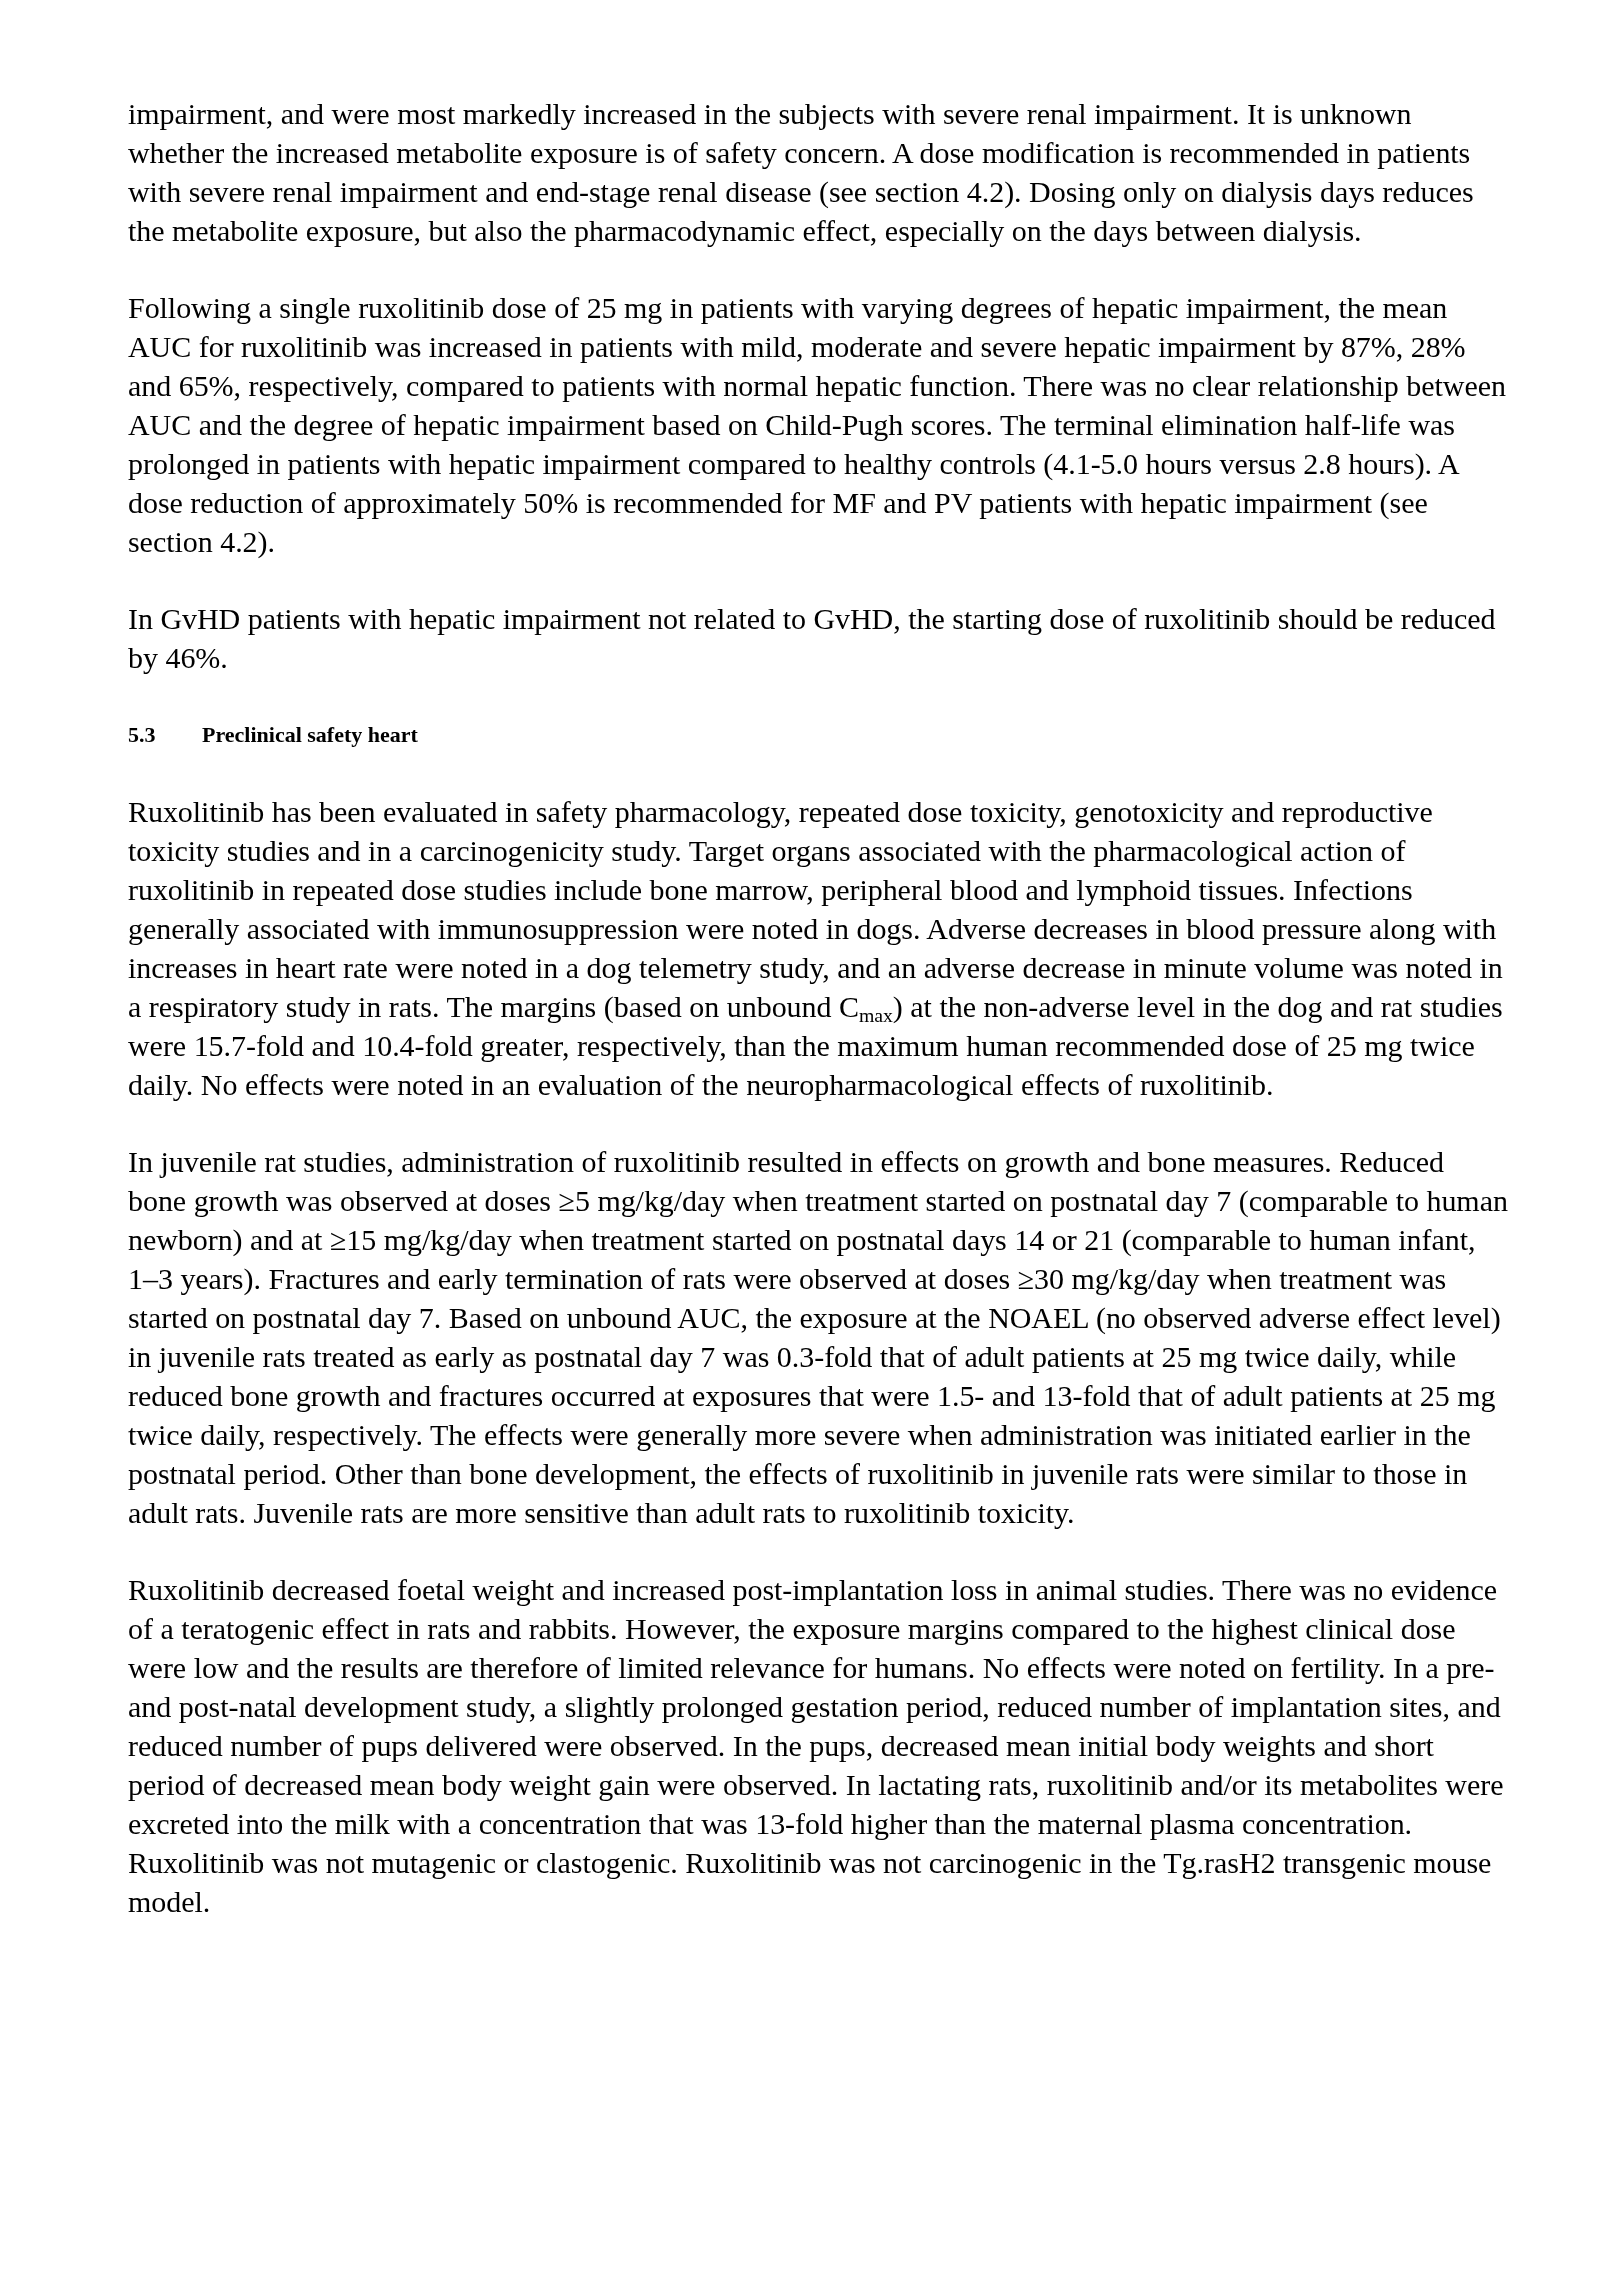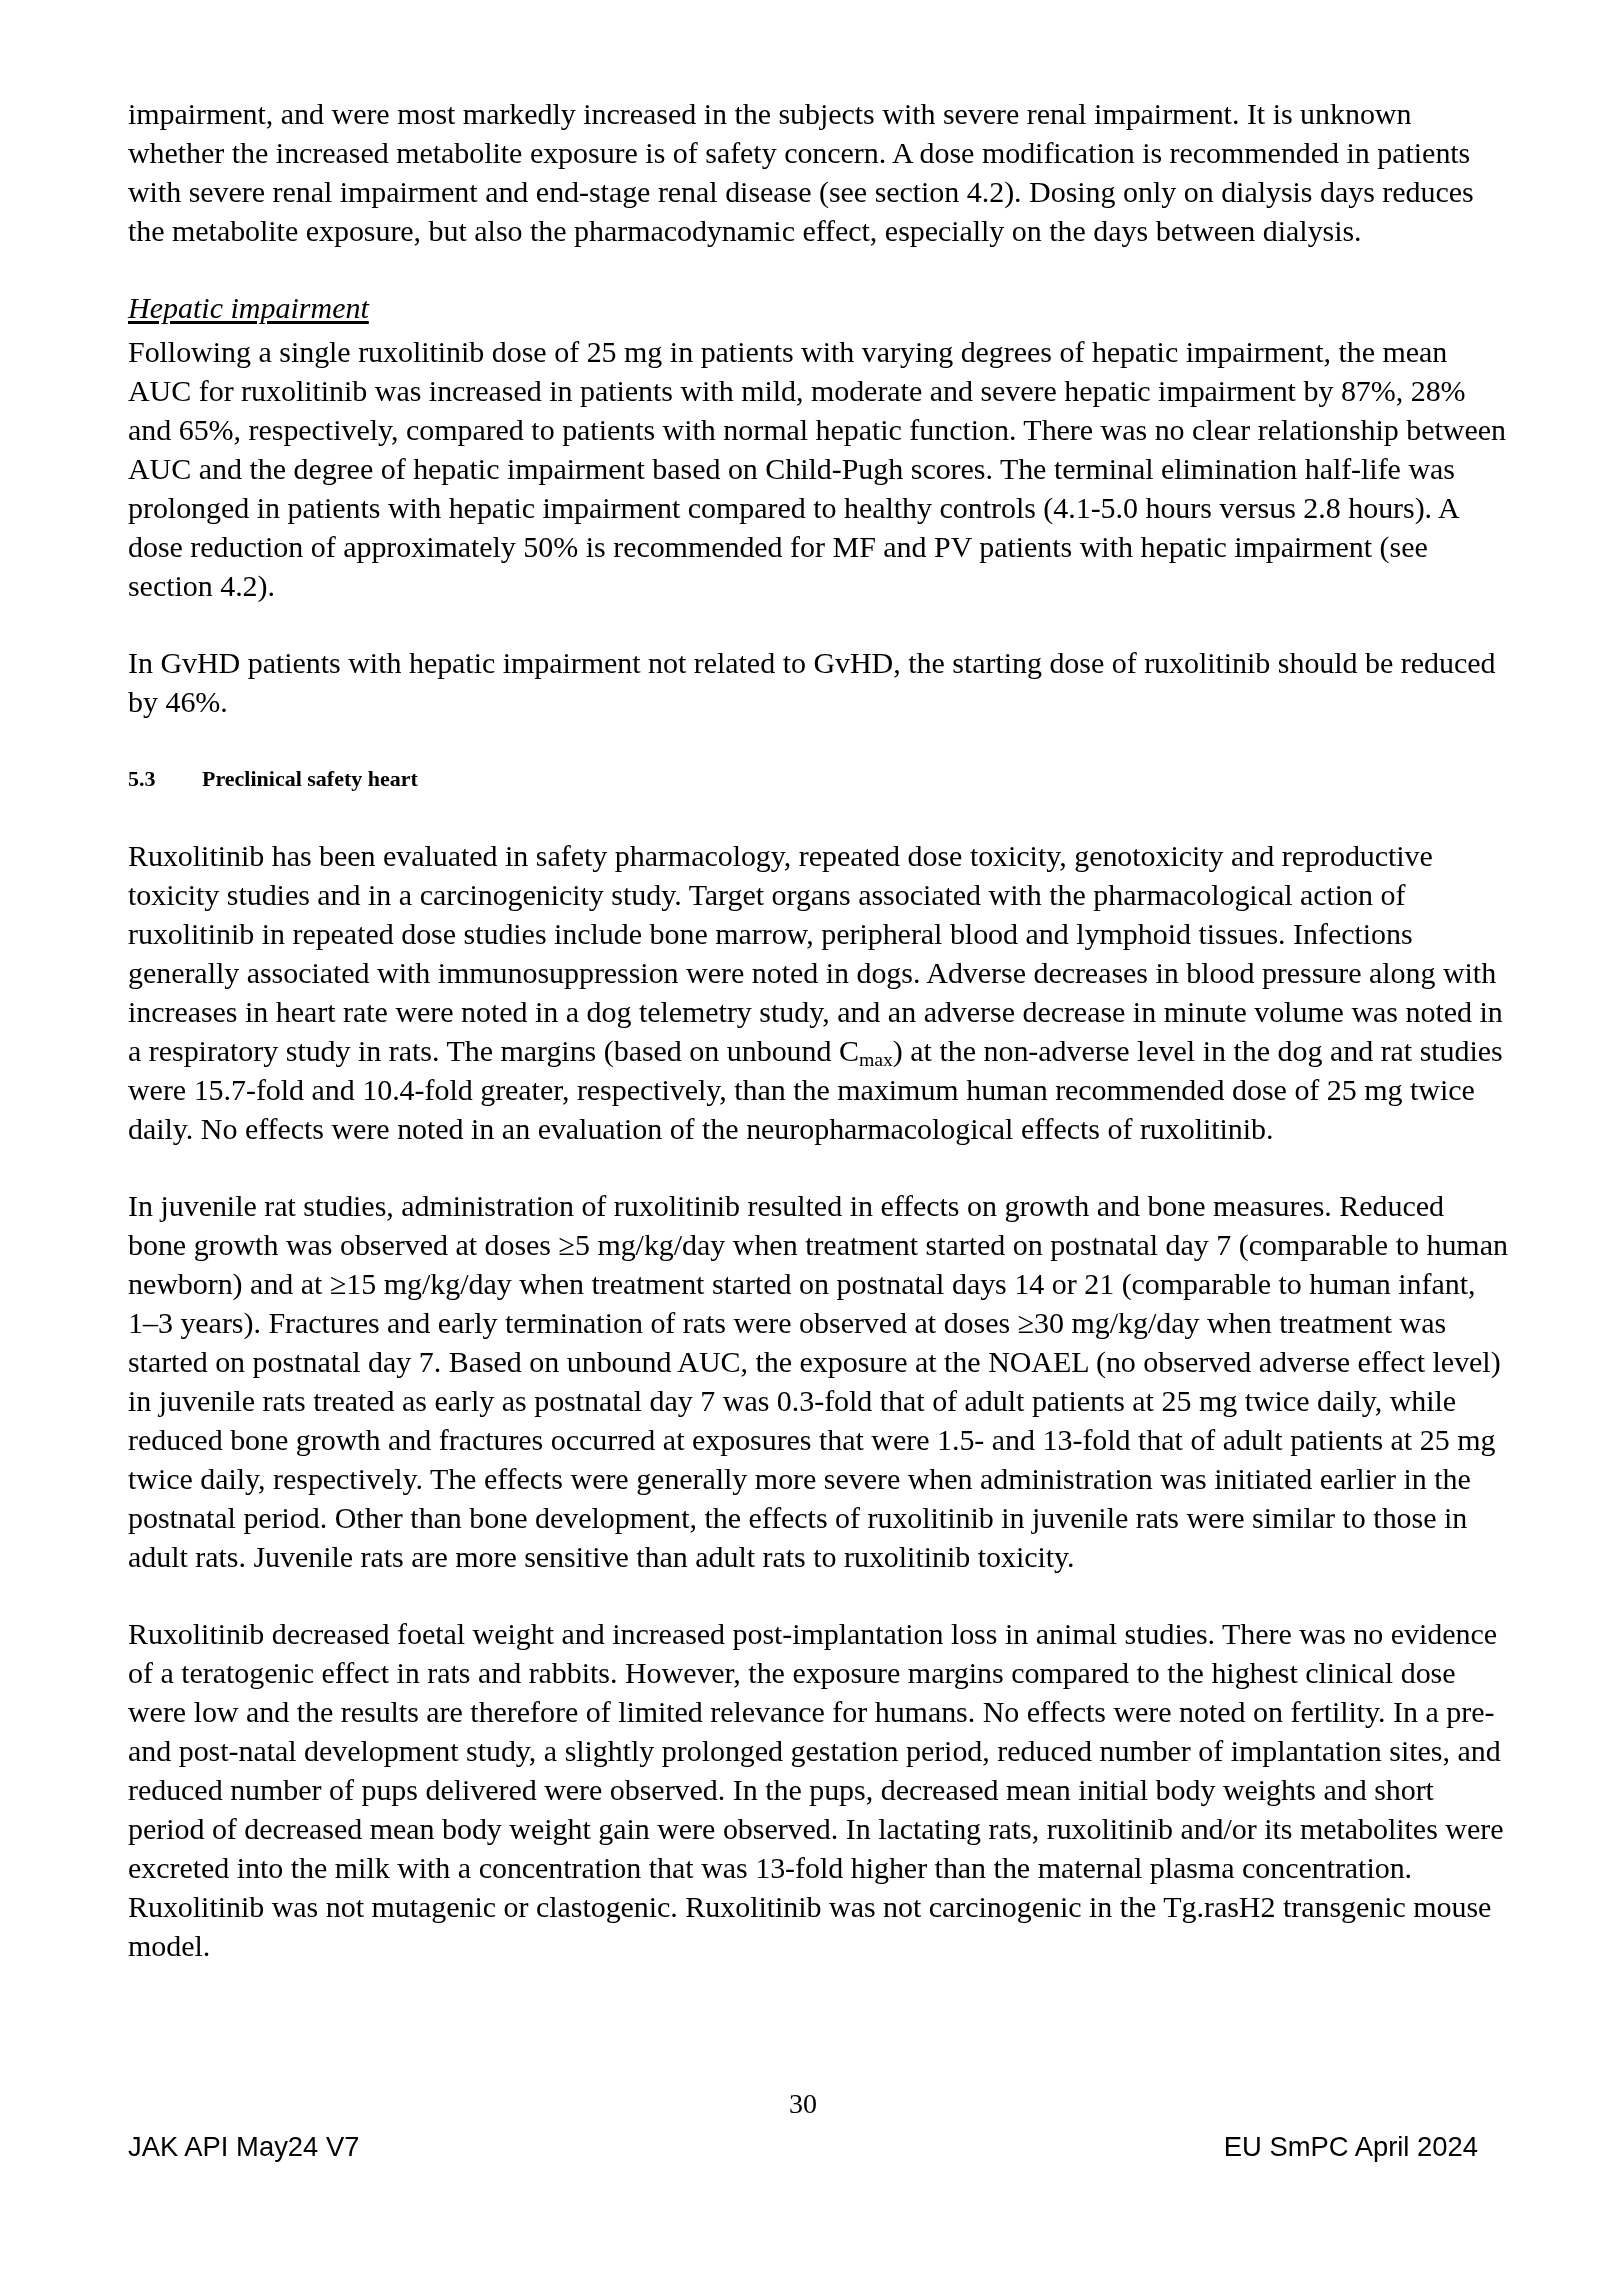--- a/index.html
+++ b/index.html
@@ -96,42 +96,32 @@
   .footer-row .footer-right { text-align: right; }
 </style>
 </head>
 <body>
 
 <div class="page">
   <div class="content">
 
     <p class="body-text">impairment, and were most markedly increased in the subjects with severe renal impairment. It is unknown whether the increased metabolite exposure is of safety concern. A dose modification is recommended in patients with severe renal impairment and end-stage renal disease (see section 4.2). Dosing only on dialysis days reduces the metabolite exposure, but also the pharmacodynamic effect, especially on the days between dialysis.</p>
 
-    <div class="subhead-wrap">
-      <span class="subhead">Hepatic impairment</span>
-    </div>
 
     <p class="body-text">Following a single ruxolitinib dose of 25 mg in patients with varying degrees of hepatic impairment, the mean AUC for ruxolitinib was increased in patients with mild, moderate and severe hepatic impairment by 87%, 28% and 65%, respectively, compared to patients with normal hepatic function. There was no clear relationship between AUC and the degree of hepatic impairment based on Child-Pugh scores. The terminal elimination half-life was prolonged in patients with hepatic impairment compared to healthy controls (4.1-5.0 hours versus 2.8 hours). A dose reduction of approximately 50% is recommended for MF and PV patients with hepatic impairment (see section 4.2).</p>
 
     <p class="body-text">In GvHD patients with hepatic impairment not related to GvHD, the starting dose of ruxolitinib should be reduced by 46%.</p>
 
     <h2 class="section-heading">
       <span class="num">5.3</span>
       <span>Preclinical safety heart</span>
     </h2>
 
     <p class="body-text"><span>Ruxolitinib has been evaluated in safety pharmacology, repeated dose toxicity, genotoxicity and reproductive toxicity studies and in a carcinogenicity study. Target organs associated with the pharmacological action of ruxolitinib in repeated dose studies include bone marrow, peripheral blood and lymphoid tissues. Infections generally associated with immunosuppression were noted in dogs. Adverse decreases in blood pressure along with increases in heart rate were noted in a dog telemetry study, and an adverse decrease in minute volume was noted in a respiratory study in rats. The margins (based on unbound C</span><sub>max</sub><span>) at the non-adverse level in the dog and rat studies were 15.7-fold and 10.4-fold greater, respectively, than the maximum human recommended dose of 25 mg twice daily. No effects were noted in an evaluation of the neuropharmacological effects of ruxolitinib.</span></p>
 
     <p class="body-text">In juvenile rat studies, administration of ruxolitinib resulted in effects on growth and bone measures. Reduced bone growth was observed at doses ≥5 mg/kg/day when treatment started on postnatal day 7 (comparable to human newborn) and at ≥15 mg/kg/day when treatment started on postnatal days 14 or 21 (comparable to human infant, 1–3 years). Fractures and early termination of rats were observed at doses ≥30 mg/kg/day when treatment was started on postnatal day 7. Based on unbound AUC, the exposure at the NOAEL (no observed adverse effect level) in juvenile rats treated as early as postnatal day 7 was 0.3-fold that of adult patients at 25 mg twice daily, while reduced bone growth and fractures occurred at exposures that were 1.5- and 13-fold that of adult patients at 25 mg twice daily, respectively. The effects were generally more severe when administration was initiated earlier in the postnatal period. Other than bone development, the effects of ruxolitinib in juvenile rats were similar to those in adult rats. Juvenile rats are more sensitive than adult rats to ruxolitinib toxicity.</p>
 
     <p class="body-text tight">Ruxolitinib decreased foetal weight and increased post-implantation loss in animal studies. There was no evidence of a teratogenic effect in rats and rabbits. However, the exposure margins compared to the highest clinical dose were low and the results are therefore of limited relevance for humans. No effects were noted on fertility. In a pre-and post-natal development study, a slightly prolonged gestation period, reduced number of implantation sites, and reduced number of pups delivered were observed. In the pups, decreased mean initial body weights and short period of decreased mean body weight gain were observed. In lactating rats, ruxolitinib and/or its metabolites were excreted into the milk with a concentration that was 13-fold higher than the maternal plasma concentration. Ruxolitinib was not mutagenic or clastogenic. Ruxolitinib was not carcinogenic in the Tg.rasH2 transgenic mouse model.</p>
 
   </div>
 
-  <div class="footer">
-    <div class="page-number">30</div>
-    <div class="footer-row">
-      <div class="footer-left">JAK API May24 V7</div>
-      <div class="footer-right">EU SmPC April 2024</div>
-    </div>
-  </div>
 </div>
 
 
 </body></html>

